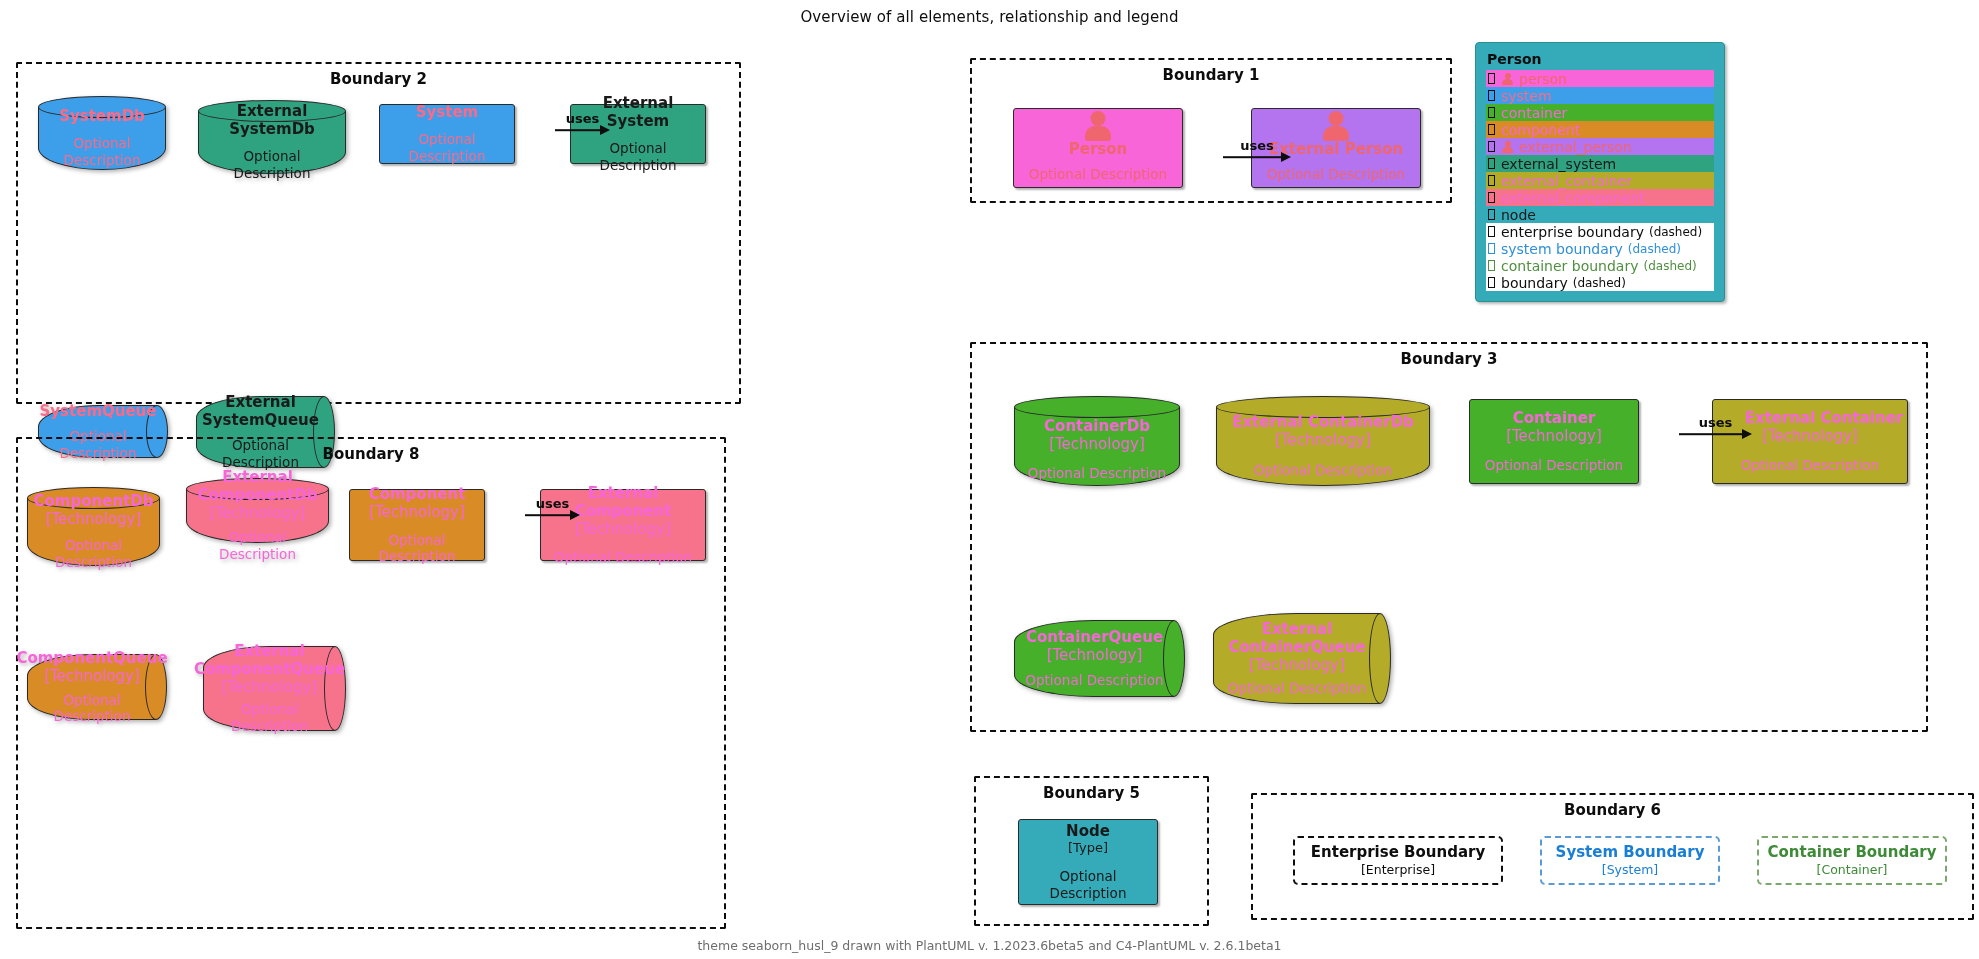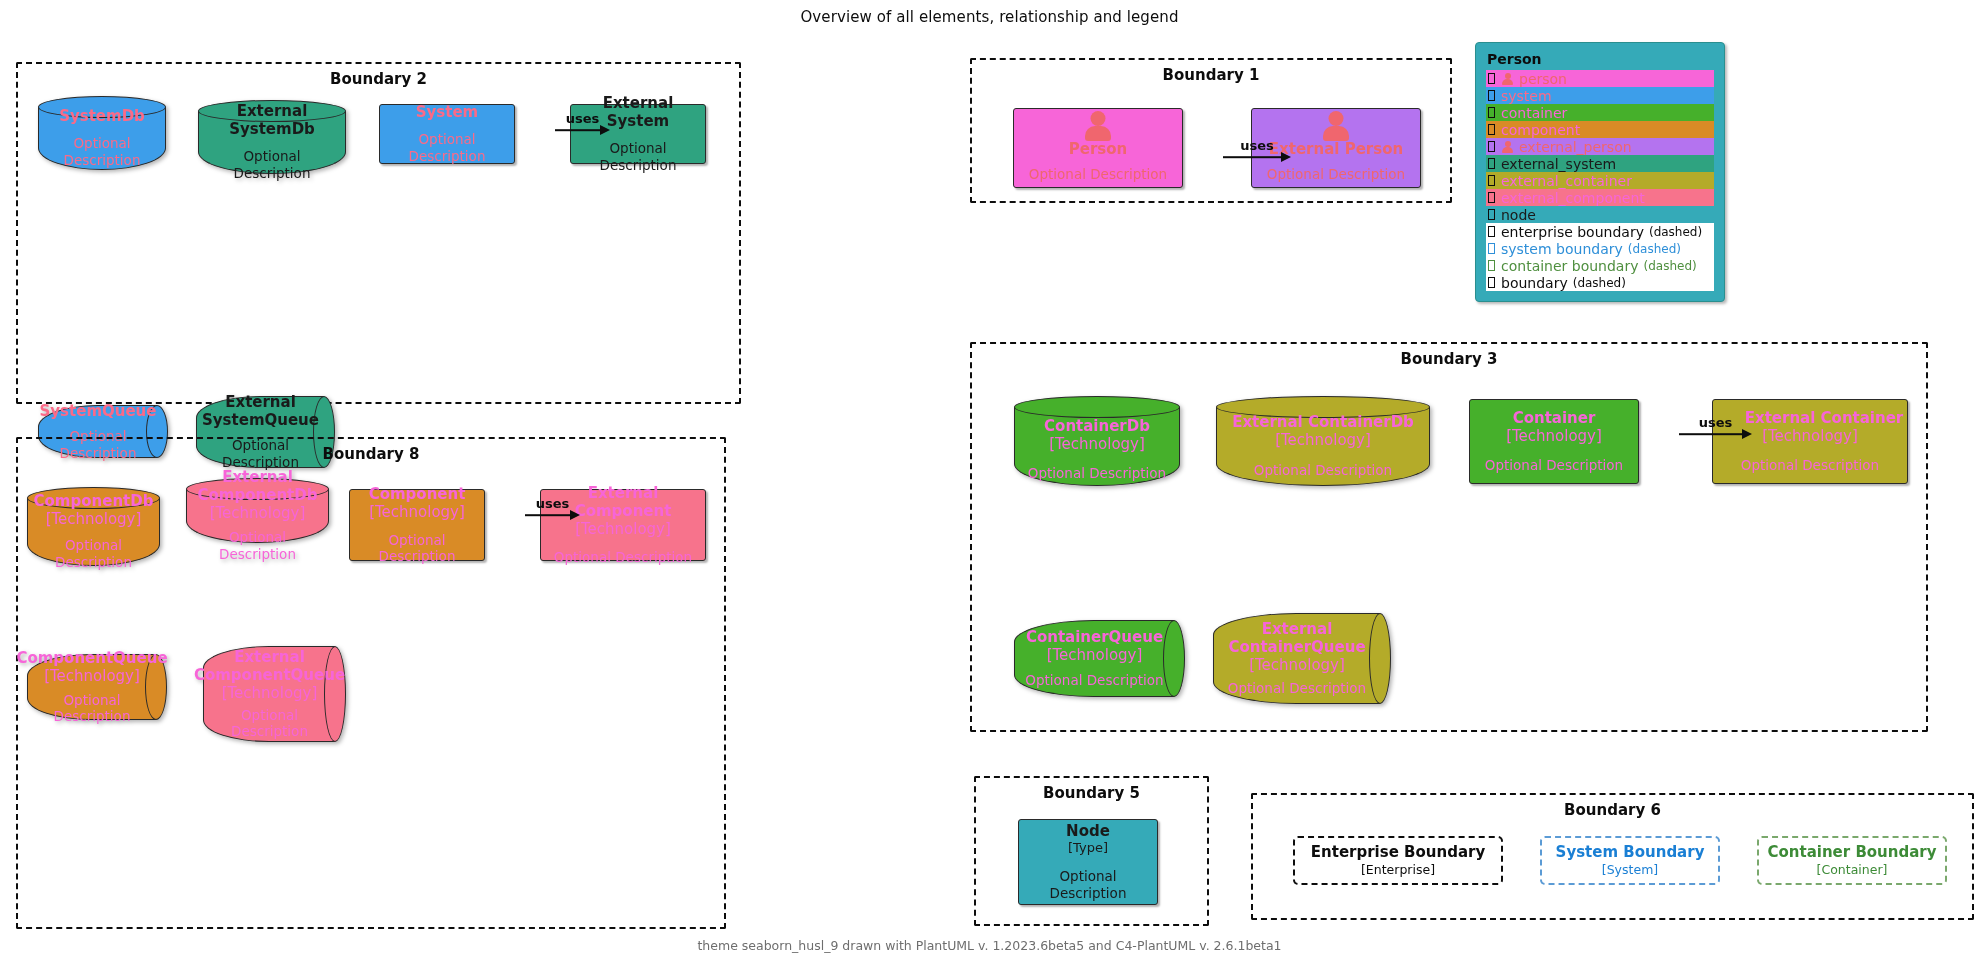--- a/index.html
+++ b/index.html
@@ -362,21 +362,21 @@
   <div class="queue" style="left:27px; top:654px; width:140px; height:66px; color:#d98b26;">
     <div class="q-body" style="background:#d98b26;"></div>
     <div class="q-cap" style="background:#d98b26;"></div>
     <div class="q-text">
       <div class="el-name" style="color:#f765d8;">ComponentQueue</div>
       <div class="el-tech" style="color:#f765d8;">[Technology]</div>
       <div class="el-desc" style="color:#f765d8; margin-top:6px;">Optional Description</div>
     </div>
   </div>
 
-  <div class="queue" style="left:203px; top:646px; width:143px; height:96px; color:#f7738c;">
+  <div class="queue" style="left:203px; top:646px; width:143px; height:85px; color:#f7738c;">
     <div class="q-body" style="background:#f7738c;"></div>
     <div class="q-cap" style="background:#f7738c;"></div>
     <div class="q-text">
       <div class="el-name" style="color:#f765d8;">External ComponentQueue</div>
       <div class="el-tech" style="color:#f765d8;">[Technology]</div>
       <div class="el-desc" style="color:#f765d8; margin-top:4px;">Optional Description</div>
     </div>
   </div>
 
   <div class="boundary" style="left:970px; top:58px; width:482px; height:145px;">

